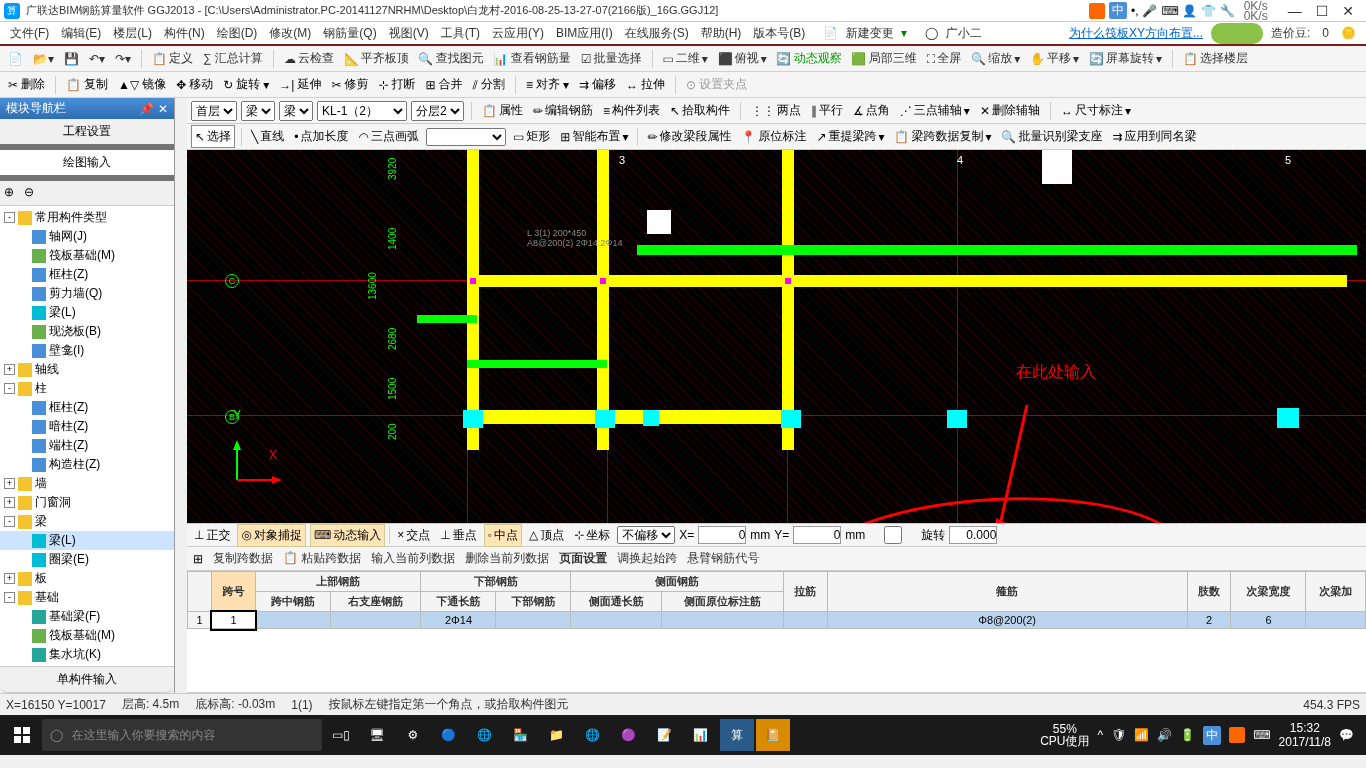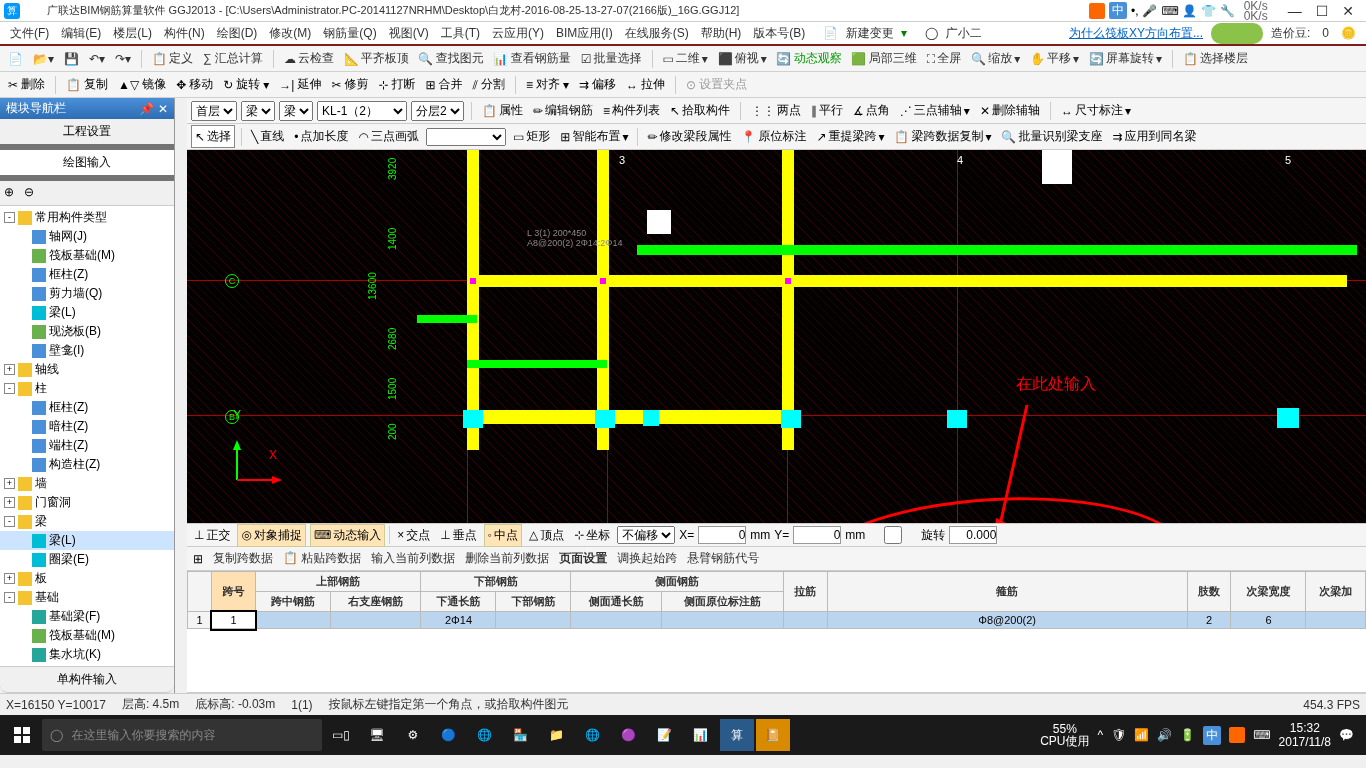--- a/index.html
+++ b/index.html
@@ -1,20 +1,20 @@
 <!DOCTYPE html>
 <html><head>
 <meta charset="utf-8">
 <style>
 * { margin: 0; padding: 0; box-sizing: border-box; font-family: "Microsoft YaHei", "SimSun", sans-serif; font-size: 12px; }
 body { width: 1366px; height: 768px; background: #f0f0f0; overflow: hidden; position: relative; }
 
 .titlebar { height: 22px; background: #fff; display: flex; align-items: center; padding: 0 4px; border-bottom: 1px solid #ccc; }
 .titlebar .icon { width: 16px; height: 16px; background: #0099ff; border-radius: 3px; margin-right: 6px; display: flex; align-items: center; justify-content: center; color: #fff; font-size: 10px; }
-.titlebar .title { flex: 1; color: #333; font-size: 11px; white-space: nowrap; overflow: hidden; margin-left: 21px; }
+.titlebar .title { flex: 1; color: #333; font-size: 11px; white-space: nowrap; overflow: hidden; }
 .titlebar .wincontrols { display: flex; gap: 14px; margin-right: 8px; }
 .titlebar .wincontrols span { cursor: pointer; font-size: 14px; color: #333; }
 .titlebar .sogou { display: flex; align-items: center; gap: 4px; margin-right: 20px; font-size: 10px; }
 .titlebar .sogou .logo { width: 16px; height: 16px; background: #ff6600; border-radius: 2px; }
 .titlebar .sogou .badge { background: #4a90d9; color:#fff; padding:0 3px; border-radius:2px;}
 .titlebar .netspeed { font-size:9px; color:#666; line-height:10px; margin-left:4px;}
 
 .menubar { height: 24px; background: #fff; display: flex; align-items: center; padding: 0 6px; border-bottom: 2px solid #7f1d1d; gap: 4px; }
 .menubar span { padding: 2px 4px; color: #333; cursor: pointer; }
 .menubar .right { margin-left: auto; display: flex; align-items: center; gap: 4px; }
@@ -67,21 +67,21 @@
 .ra-drawbar .selbtn { border: 1px solid #888; background: #fff; padding: 2px 8px; }
 
 .canvas { flex: 1; background: #000; position: relative; overflow: hidden; }
 .canvas .hatch { position: absolute; inset: 0; background-image: repeating-linear-gradient(45deg, #400 0, #400 1px, transparent 1px, transparent 6px); opacity: 0.6; }
 .canvas .axis-label { position: absolute; color: #fff; font-size: 11px; }
 .canvas .dim-text { position: absolute; color: #0f0; font-size: 10px; transform: rotate(-90deg); transform-origin: left top;}
 .canvas .beam-label { position: absolute; color: #888; font-size: 9px; }
 .canvas .compass { position: absolute; left: 40px; bottom: 30px; }
 .canvas .compass .y { color: #0f0; position: absolute; left: 6px; top: -32px; }
 .canvas .compass .x { color: #f00; position: absolute; left: 42px; top: 8px; }
-.canvas .annot { position: absolute; color: #f00; font-size: 16px; font-family: "KaiTi","STKaiti",serif; right: 270px; top: 224px; }
+.canvas .annot { position: absolute; color: #f00; font-size: 16px; font-family: "KaiTi","STKaiti",serif; right: 270px; top: 212px; }
 .canvas .arrow { position: absolute; right: 334px; top: 250px; }
 .canvas .ellipse { position: absolute; border: 3px solid #f00; border-radius: 50%; width: 380px; height: 130px; left: 620px; top: 348px; pointer-events:none; transform: rotate(-3deg);}
 
 .yellow-beam { position: absolute; background: #ffff00; }
 .green-beam { position: absolute; background: #00ff00; }
 .cyan-box { position: absolute; background: #00ffff; }
 .white-box { position: absolute; background: #fff; }
 .red-line { position: absolute; background: #aa0000; }
 .magenta-dot { position: absolute; background: #ff00ff; width:6px; height:6px;}
 

